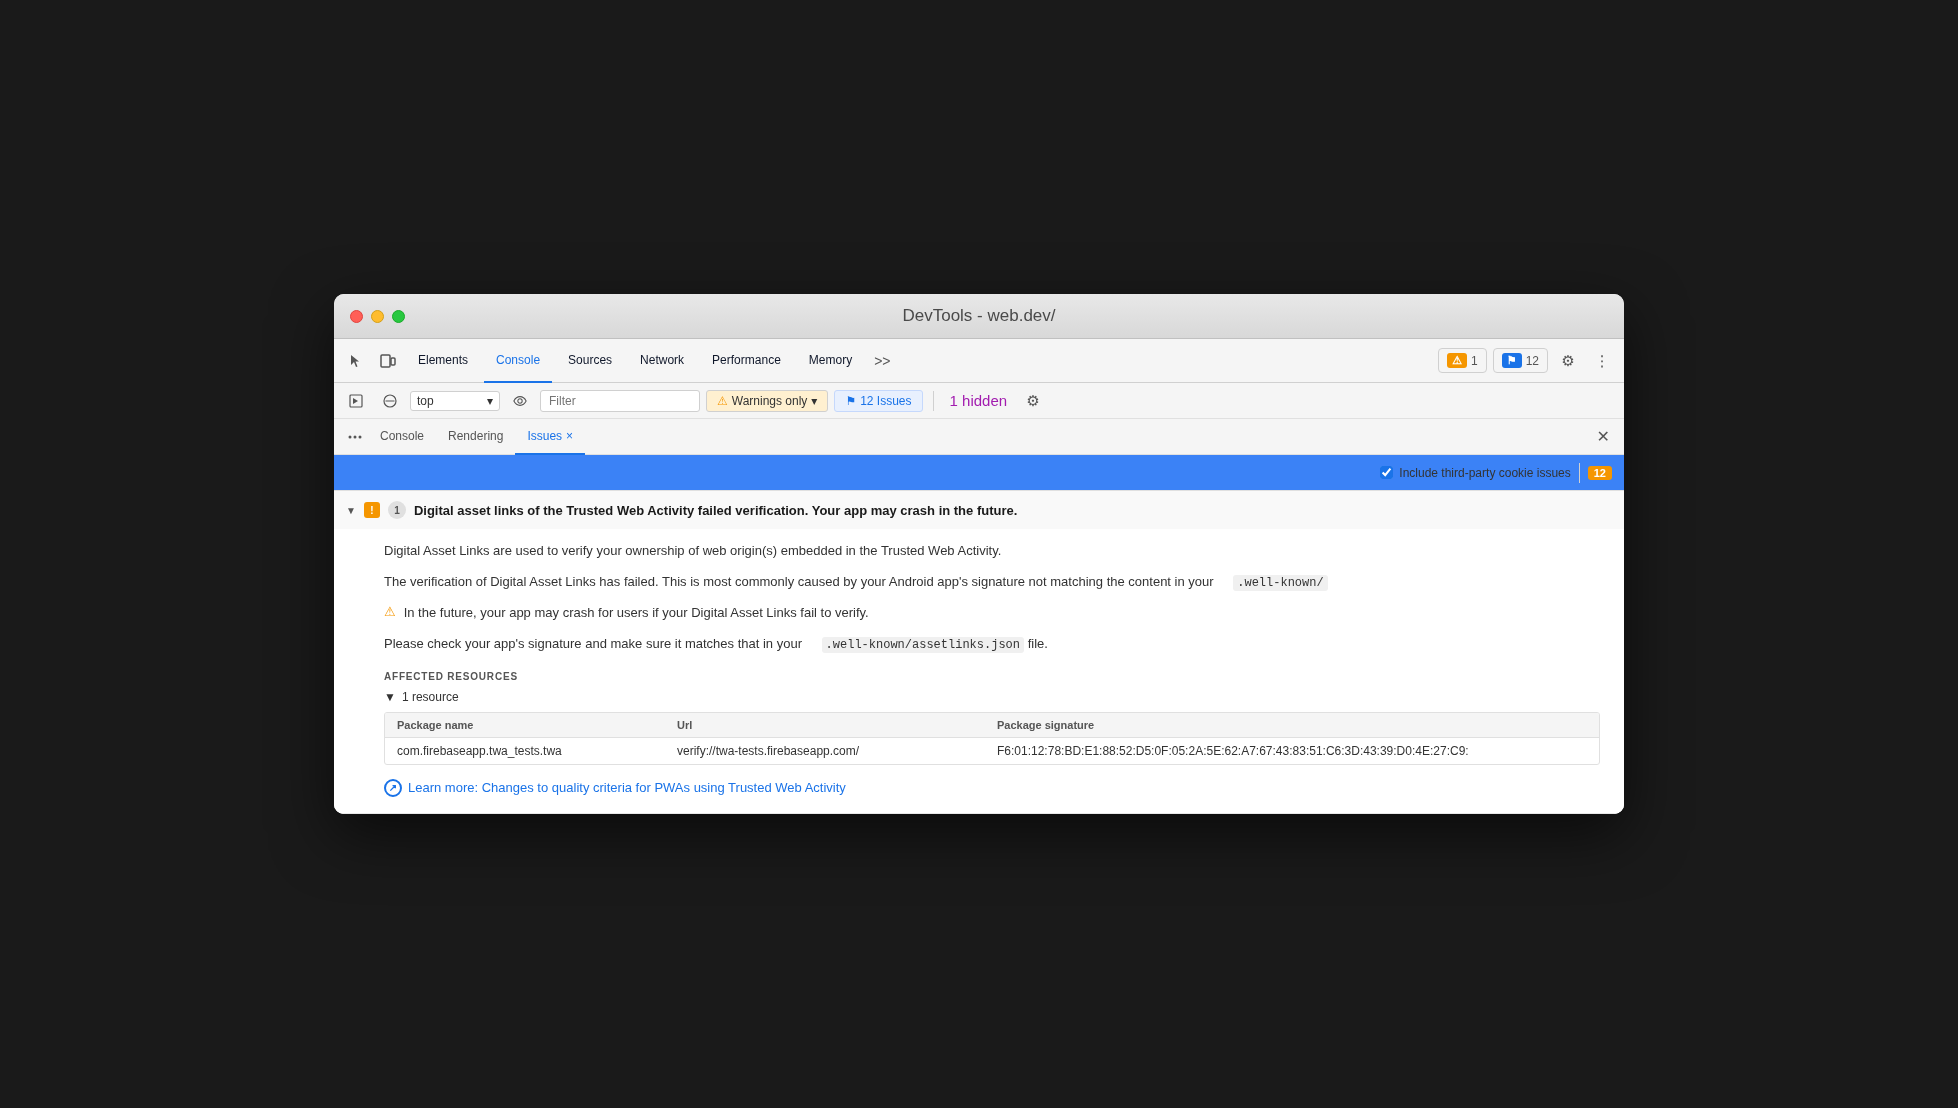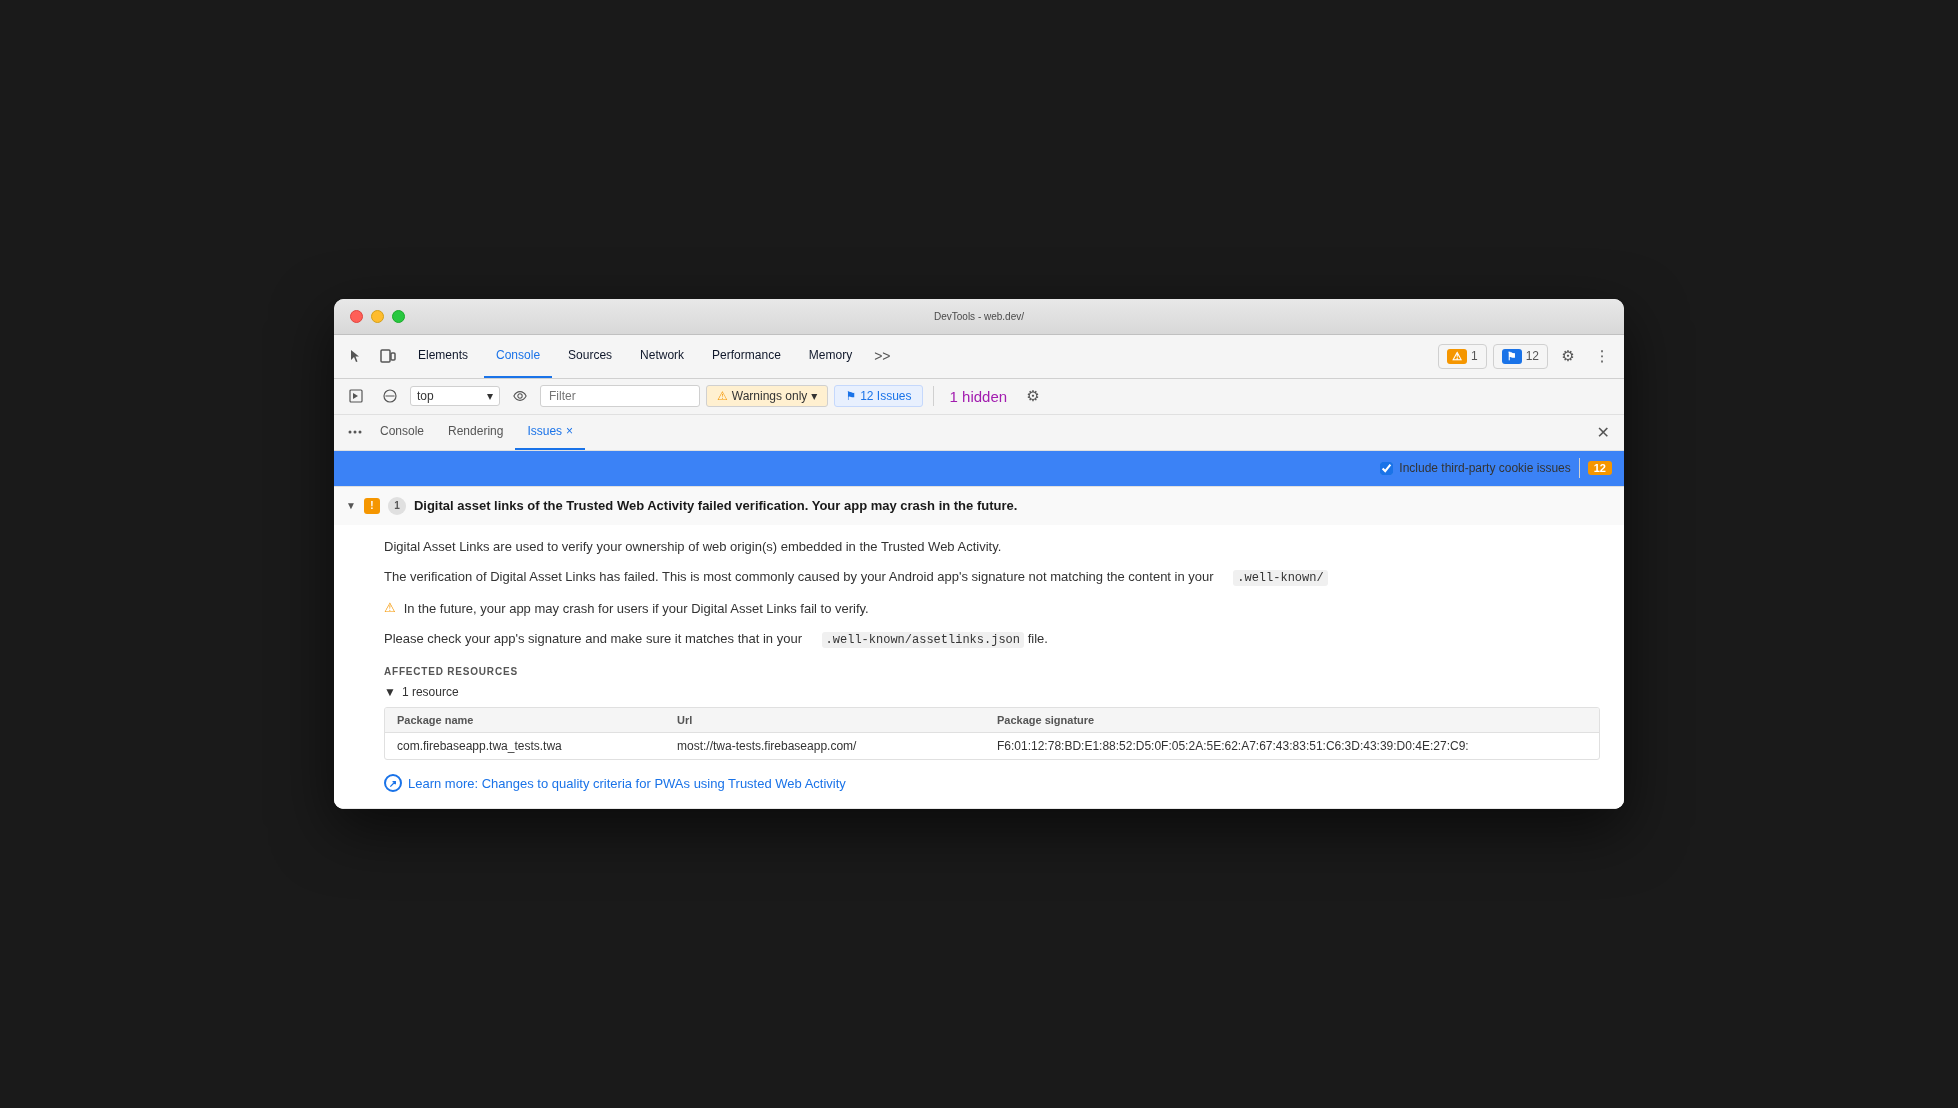--- a/index.html
+++ b/index.html
@@ -37,21 +37,21 @@
     .traffic-light {
       width: 13px;
       height: 13px;
       border-radius: 50%;
       cursor: pointer;
     }
     .tl-close { background: #ff5f57; border: 1px solid #e0443e; }
     .tl-minimize { background: #febc2e; border: 1px solid #d4a017; }
     .tl-maximize { background: #28c840; border: 1px solid #1aab29; }
     .title-text {
-      font-size: 10px;
+      font-size: 17px;
       color: #4a4a4a;
       font-weight: 500;
     }
     .toolbar {
       background: #f5f5f5;
       border-bottom: 1px solid #d0d0d0;
       display: flex;
       align-items: center;
       padding: 0 8px;
       height: 44px;
@@ -634,21 +634,21 @@
           </div>
 
           <div class="resource-table">
             <div class="resource-table-header">
               <span>Package name</span>
               <span>Url</span>
               <span>Package signature</span>
             </div>
             <div class="resource-table-row">
               <span>com.firebaseapp.twa_tests.twa</span>
-              <span>most://twa-tests.firebaseapp.com/</span>
+              <span>verify://twa-tests.firebaseapp.com/</span>
               <span>F6:01:12:78:BD:E1:88:52:D5:0F:05:2A:5E:62:A7:67:43:83:51:C6:3D:43:39:D0:4E:27:C9:</span>
             </div>
           </div>
         </div>
 
         <div class="learn-more">
           <div class="learn-more-icon">↗</div>
           <a href="#">Learn more: Changes to quality criteria for PWAs using Trusted Web Activity</a>
         </div>
       </div>

